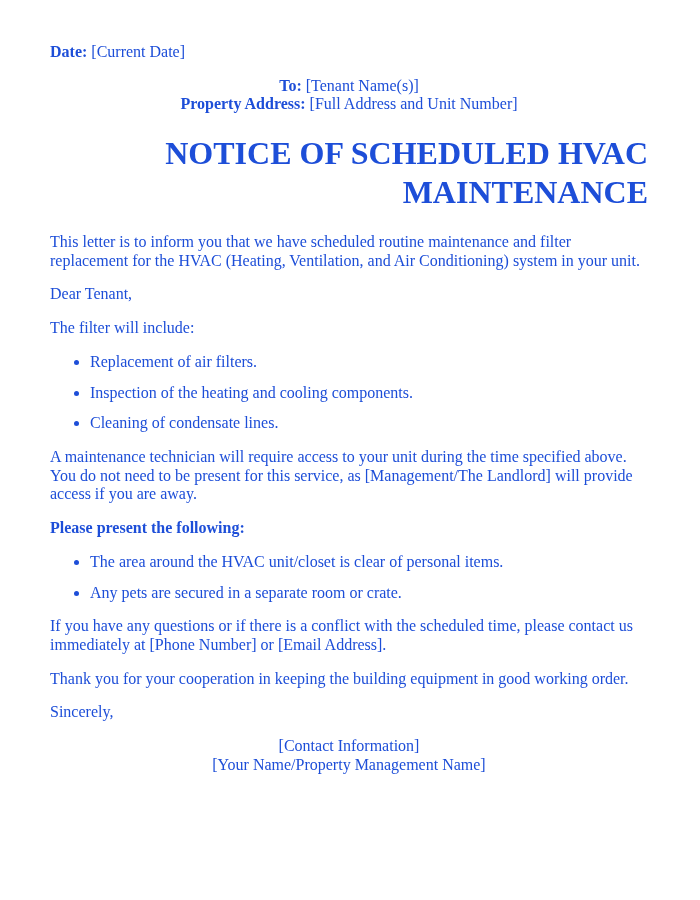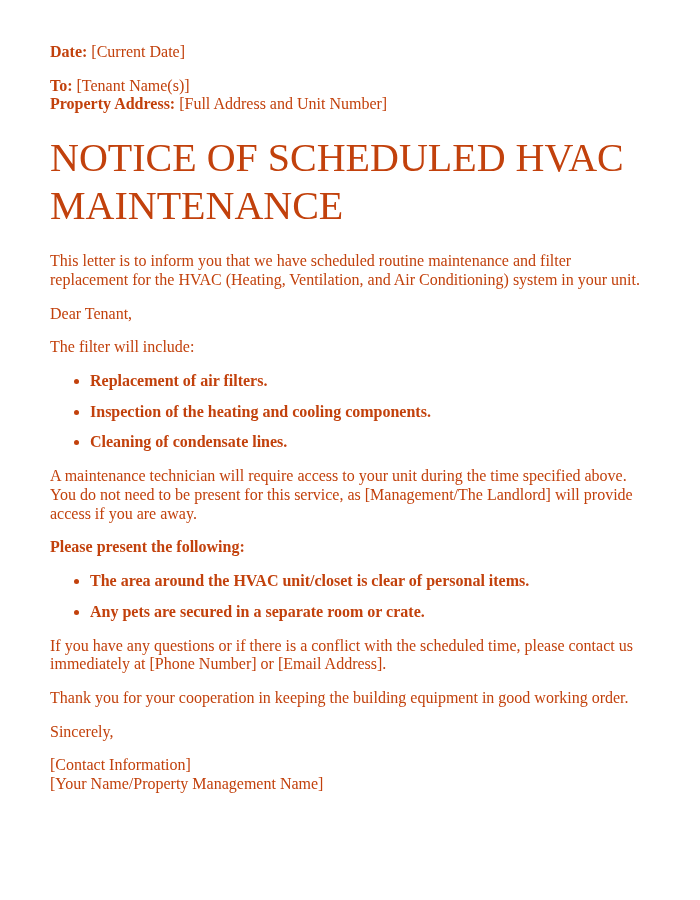--- a/index.html
+++ b/index.html
@@ -19,47 +19,48 @@
     position: absolute;
     top: 0;
     left: 0;
     width: 700px;
     height: 807px;           
     overflow: hidden;
     padding: 43px 52px 0 50px;
     font-family: "Liberation Serif", "DejaVu Serif", serif;
     font-size: 16px;
     line-height: 1.17;
-    color: #c2410c;
+    color: #1d4ed8;
   }
   .letter p {
     margin: 0 0 15px 0;
   }
   .b {
     font-weight: bold;
   }
   h1.title {
     font-family: "Liberation Serif", "DejaVu Serif", serif;
-    font-size: 40px;
+    font-size: 32px;
     line-height: 1.2;
-    font-weight: normal;
+    font-weight: bold;
     margin: 20px 0 22px 0;
     letter-spacing: 0;
+    text-align: right;
   }
   ul.bullets {
     margin: 15px 0 15px 0;
     padding-left: 40px;
     list-style: disc outside;
   }
   ul.bullets li {
     margin: 12px 0 2px 0;
-    font-weight: bold;
   }
   .line {
     display: block;
+    text-align: center;
   }
 </style>
 </head>
 <body>
 
 <div class="page">
   <div class="letter">
 
     <p>
       <span class="b">Date:</span>

